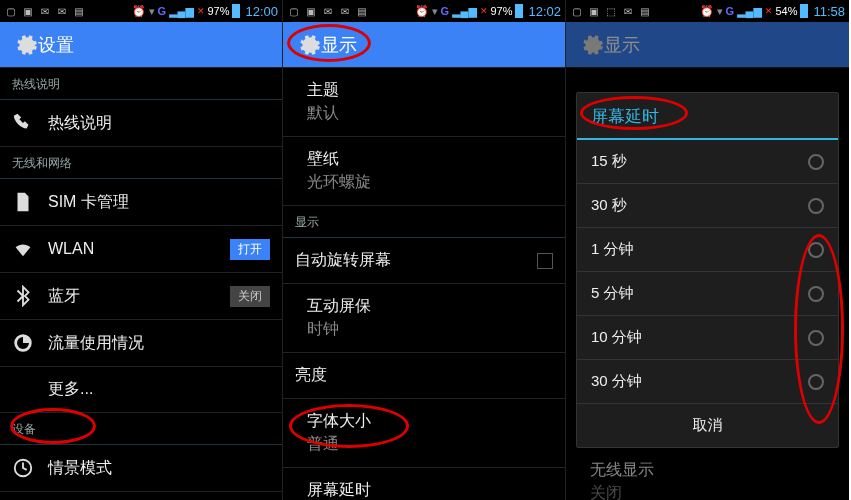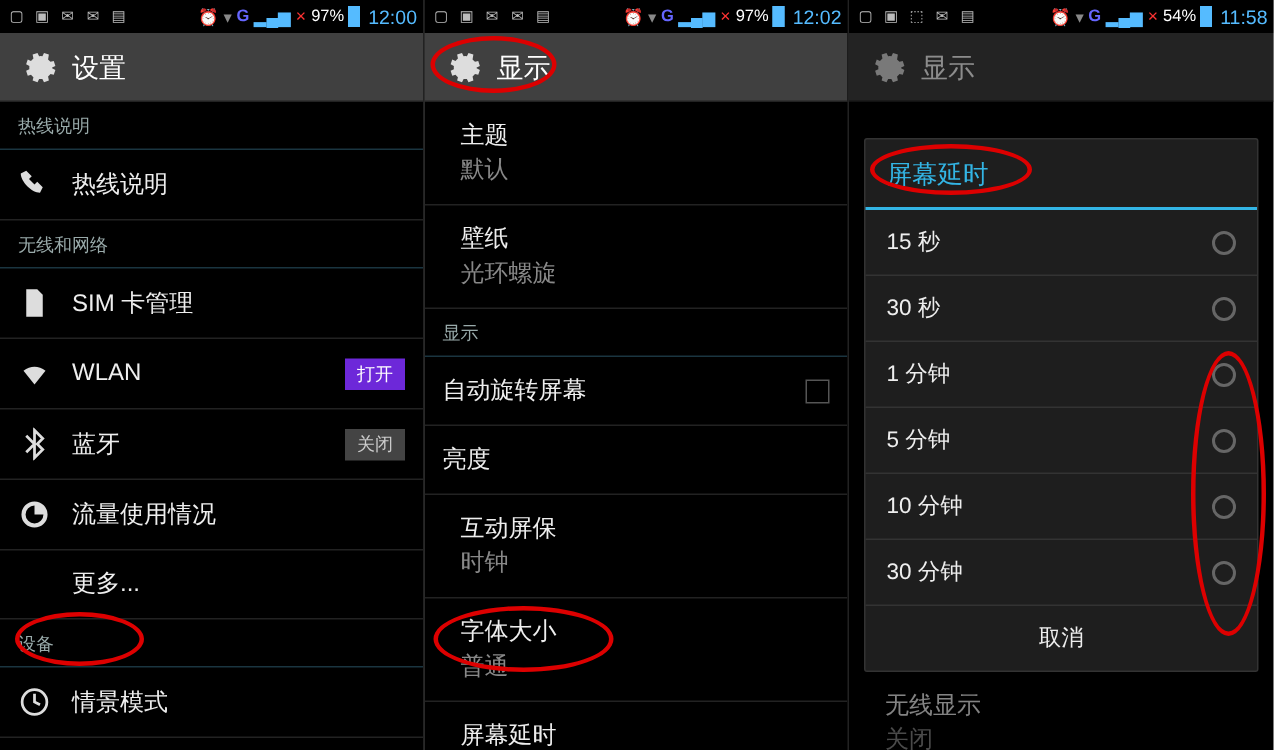--- a/index.html
+++ b/index.html
@@ -15,37 +15,37 @@
   .status .right { margin-left:auto; display:flex; align-items:center; gap:3px; }
   .status .g { color:#66f; font-weight:bold; }
   .status .sig { color:#5bf; }
   .status .x { color:#f33; font-size:9px; }
   .status .pct { color:#fff; }
   .status .batt { width:8px; height:14px; background:#5bf; border:1px solid #5bf; }
   .status .clk { color:#5bf; font-size:13px; margin-left:2px; }
   .alarm { color:#bbb; }
 
   
-  .header { height:46px; background:#404040; display:flex; align-items:center; gap:10px; padding:0 12px; border-bottom:1px solid #222; position:relative; }
+  .header { height:46px; background:#3b82f6; display:flex; align-items:center; padding:0 12px; border-bottom:1px solid #222; position:relative; }
   .header .ttl { font-size:18px; color:#fff; }
   .gear { width:26px; height:26px; }
   .gear svg { width:26px; height:26px; }
   .gear path,.gear circle { fill:#ddd; }
 
   
   .list { flex:1; overflow:hidden; }
   .cat { font-size:12px; color:#9aa; padding:8px 12px 6px; border-bottom:1px solid #1a3540; }
   .row { display:flex; align-items:center; gap:14px; padding:12px 12px; border-bottom:1px solid #222; position:relative; }
   .row .ico { width:22px; height:22px; display:flex; align-items:center; justify-content:center; }
   .row .ico svg { width:22px; height:22px; fill:#ddd; }
   .row .lbl { font-size:16px; color:#eee; }
   .row .sub { font-size:16px; color:#888; margin-top:2px; }
   .row .col { display:flex; flex-direction:column;margin-left:12px; }
   .row .toggle { margin-left:auto; font-size:12px; padding:2px 8px; }
-  .toggle.on { background:#6d28d9; color:#fff; }
+  .toggle.on { background:#3b82f6; color:#fff; }
   .toggle.off { background:#444; color:#ccc; }
   .row.indent { padding-left:48px; }
   .row .chk { margin-left:auto; width:16px; height:16px; border:1px solid #555; }
 
   .dim { opacity:.55; }
 
   
   .dialog { position:absolute; left:10px; right:10px; top:92px; background:#1e1e1e; border:1px solid #333; border-radius:2px; display:flex; flex-direction:column; }
   .dialog .dttl { color:#33b5e5; font-size:17px; padding:12px 14px 10px; border-bottom:2px solid #33b5e5; }
   .dialog .opt { display:flex; align-items:center; padding:12px 14px; border-bottom:1px solid #333; font-size:15px; color:#eee;gap:28px; }
@@ -198,27 +198,27 @@
             <span class="lbl">壁纸</span>
             <span class="sub">光环螺旋</span>
           </div>
     </div>
     <div class="cat">显示</div>
     <div class="row">
       <span class="lbl">自动旋转屏幕</span>
       <span class="chk"></span>
     </div>
     <div class="row">
-      <span class="lbl">亮度</span>
-    </div>
-    <div class="row">
       <div class="col">
             <span class="lbl">互动屏保</span>
             <span class="sub">时钟</span>
           </div>
+    </div>
+    <div class="row">
+      <span class="lbl">亮度</span>
     </div>
     <div class="row">
       <div class="col">
             <span class="lbl">字体大小</span>
             <span class="sub">普通</span>
           </div>
     </div>
     <div class="row">
       <div class="col">
             <span class="lbl">屏幕延时</span>

